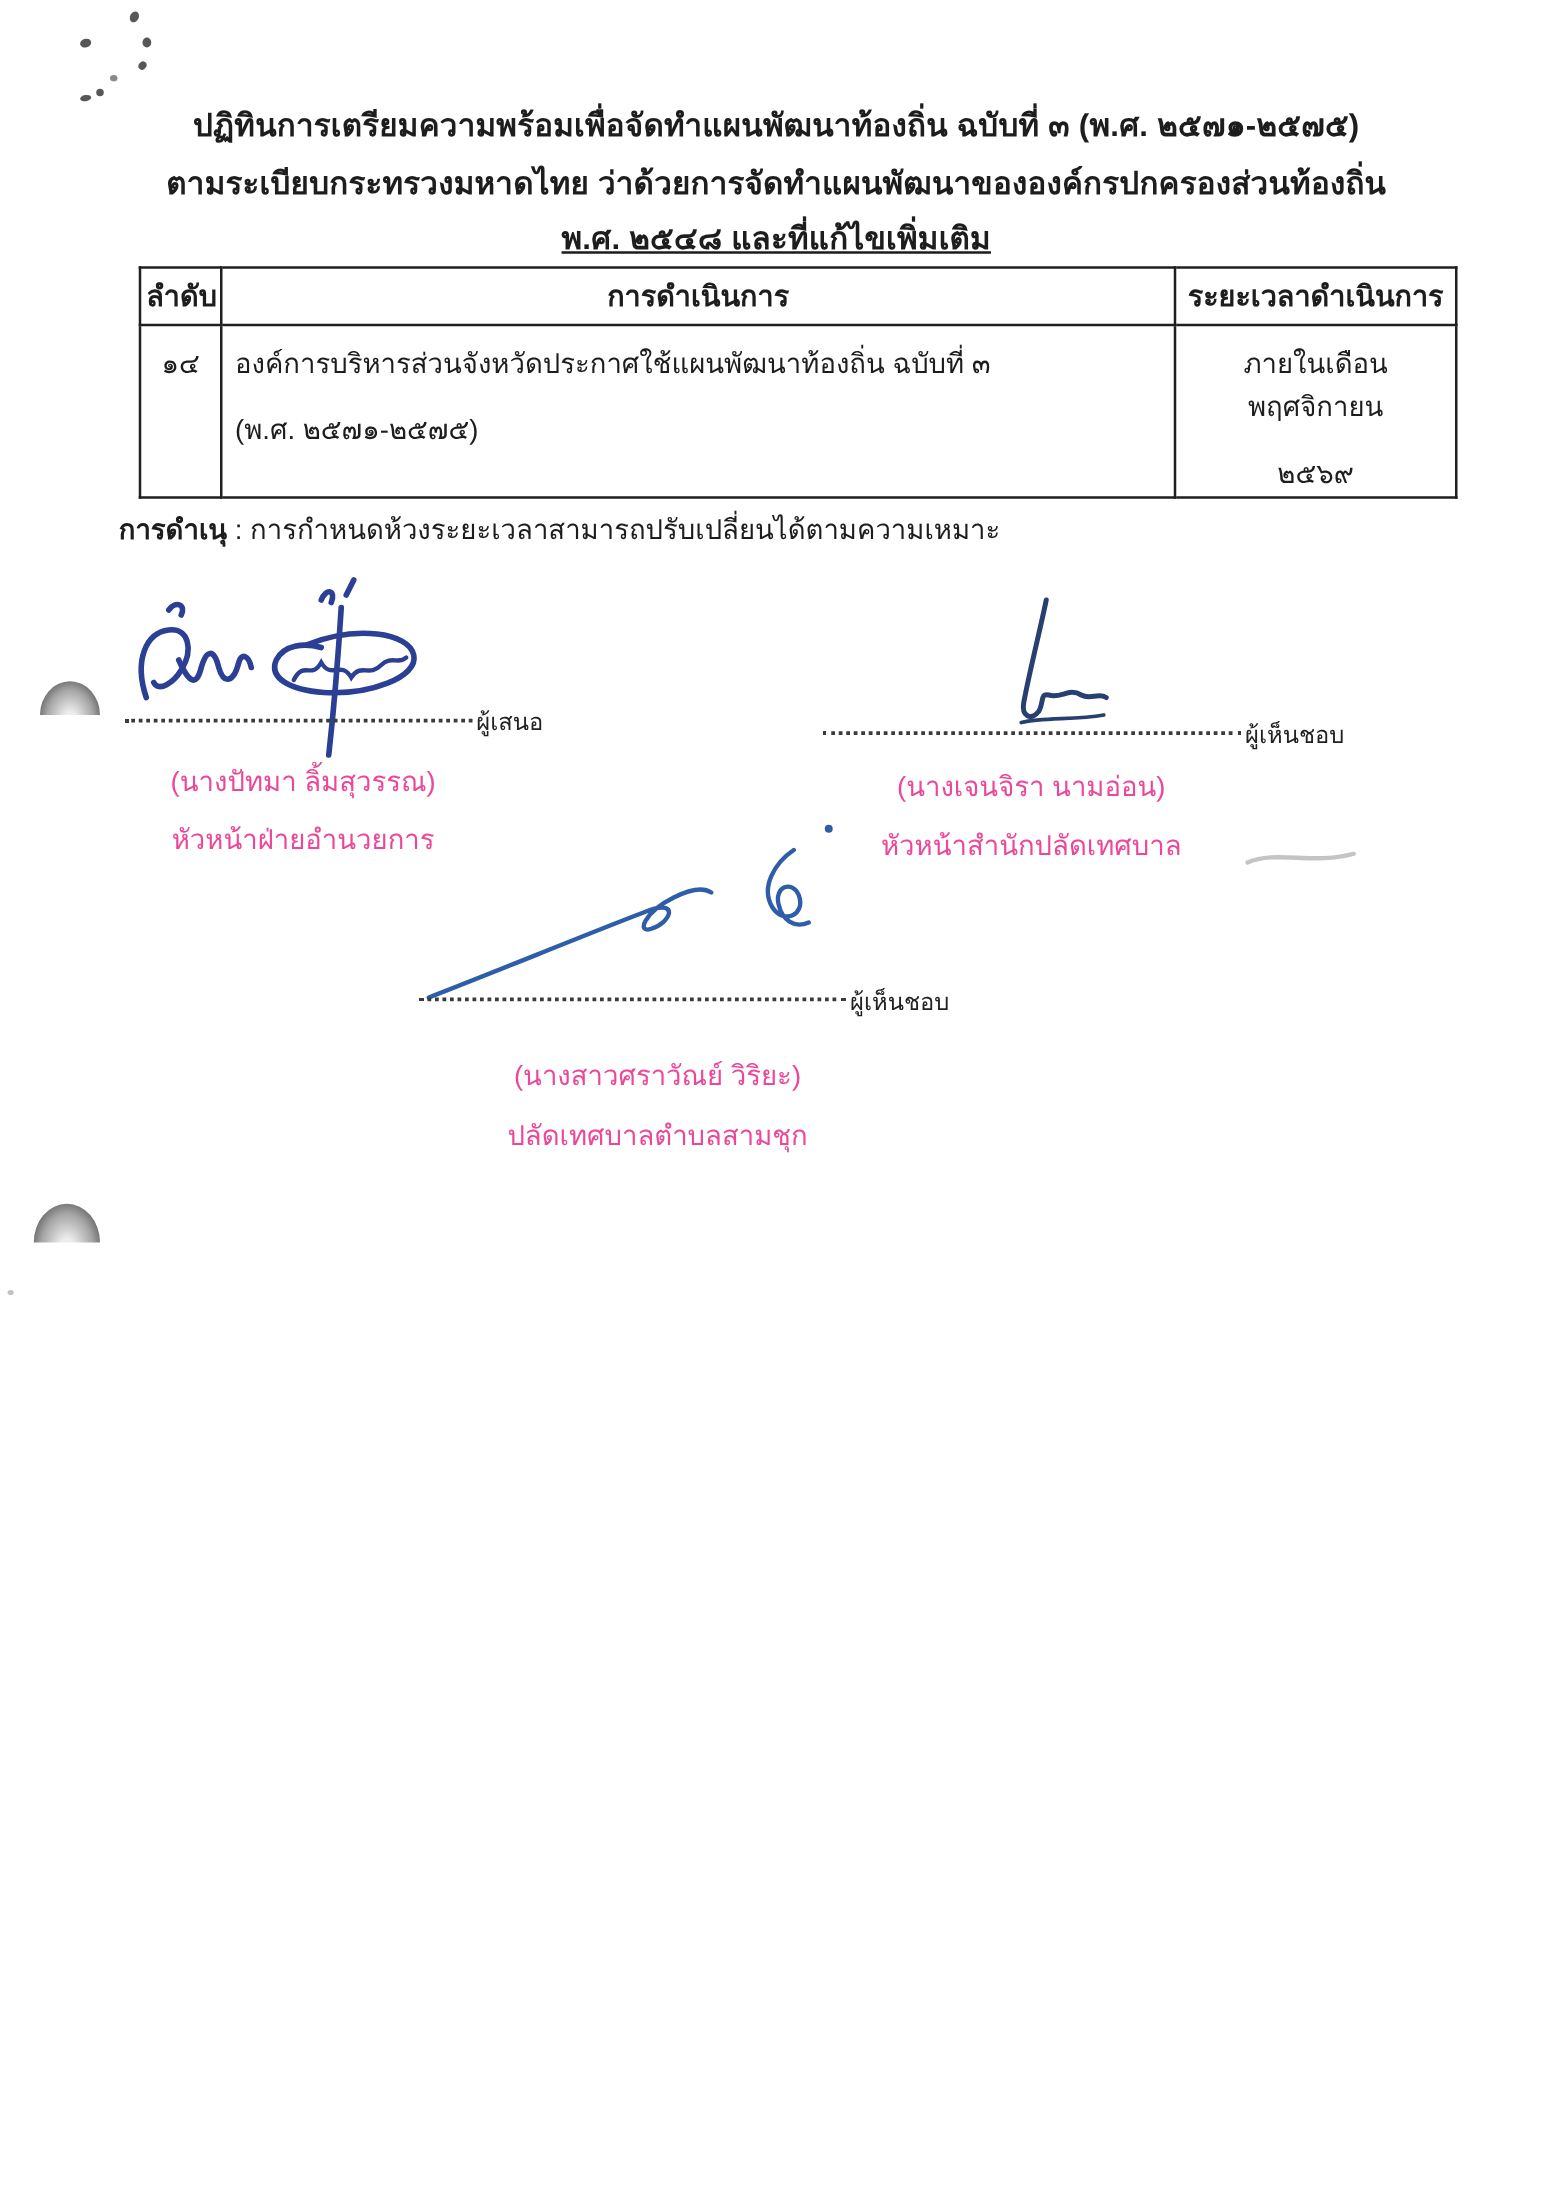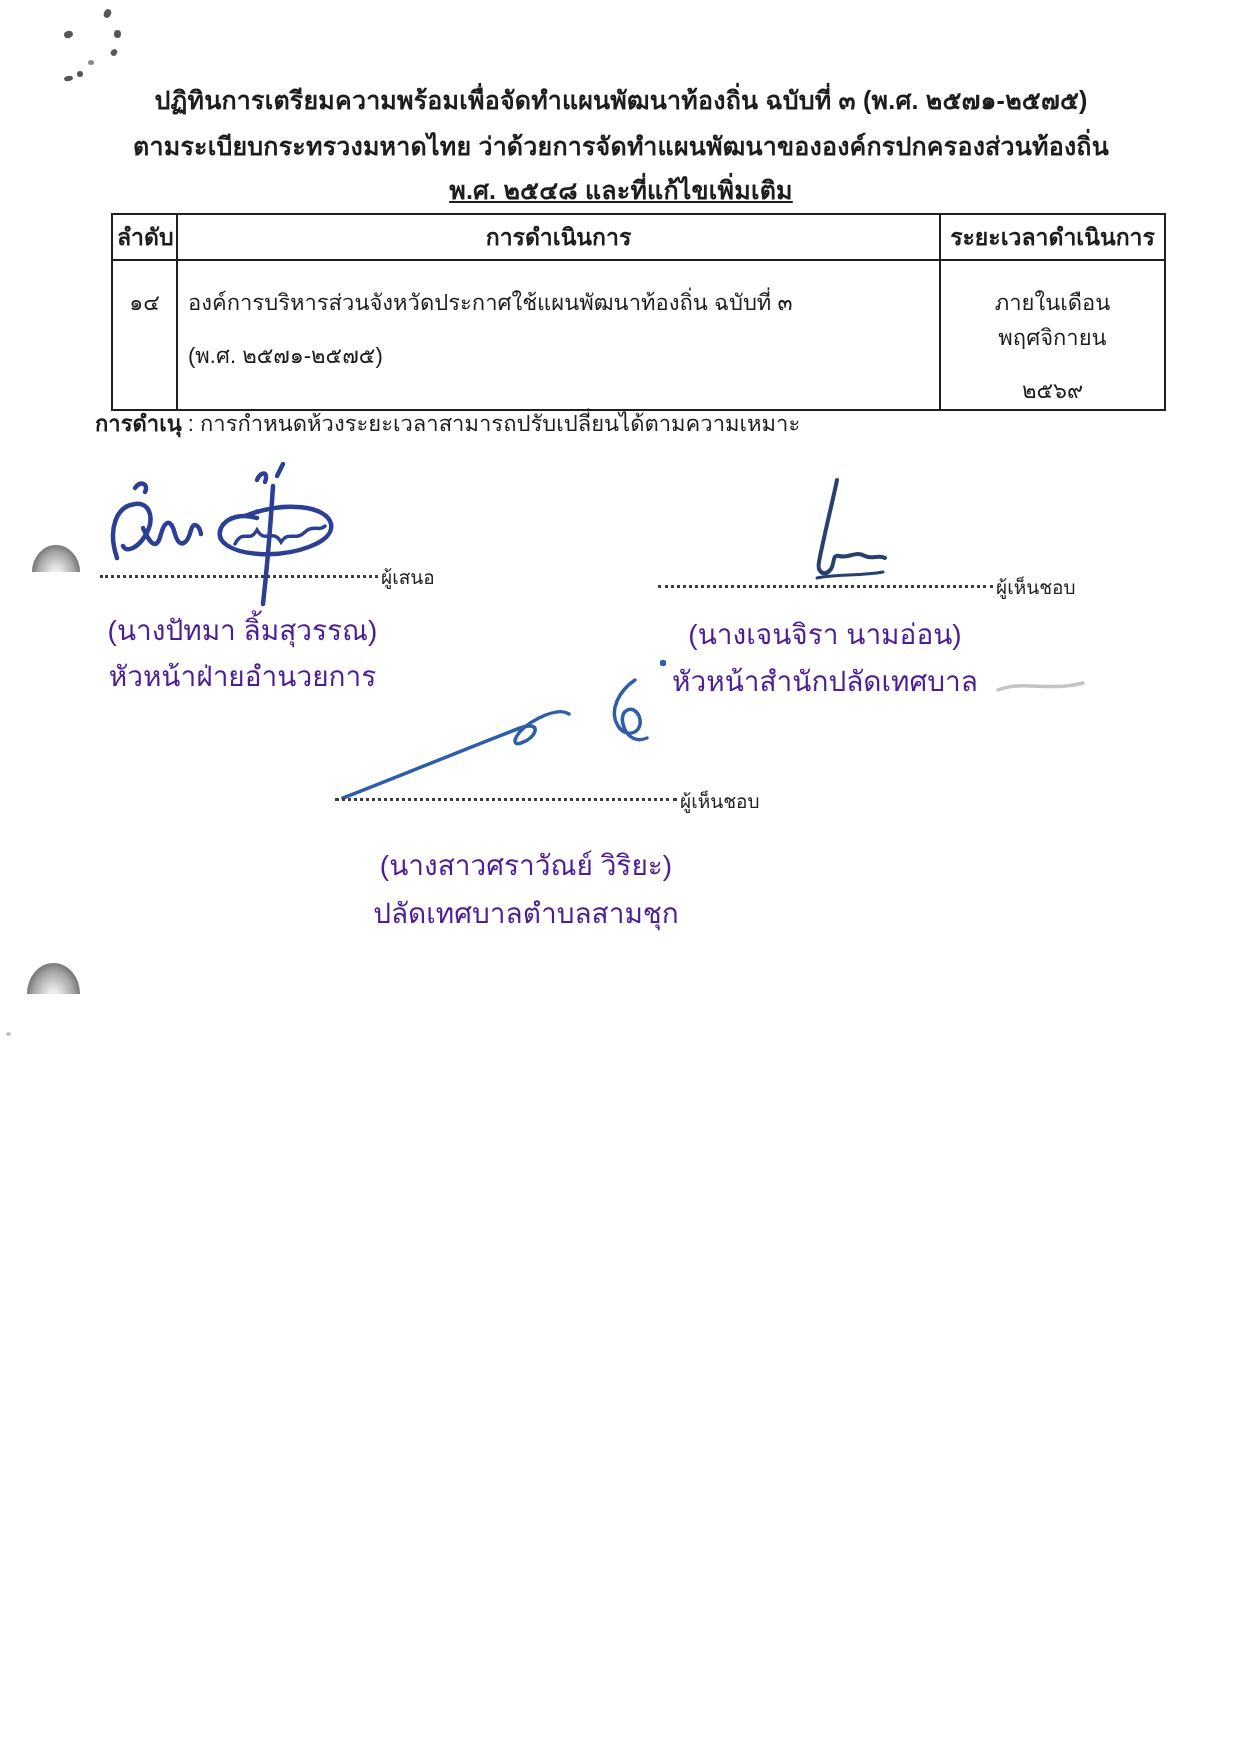--- a/index.html
+++ b/index.html
@@ -27,34 +27,34 @@
   .doc-table {
     position:absolute; left:111px; top:213px; width:1053px;
     border-collapse:collapse; table-layout:fixed;
     font-size:22px;
   }
   .doc-table th, .doc-table td { border:2px solid #1f1f1f; }
   .doc-table th {
     font-size:23px; font-weight:bold; text-align:center;
     height:40px; padding:2px 4px;
   }
-  .doc-table td { height:82px; vertical-align:top; padding-top:24px; }
+  .doc-table td { height:82px; vertical-align:top; padding-top:12px; }
   .c-no { text-align:center; }
   .c-action { padding-left:10px; padding-right:8px; }
   .c-period { text-align:center; }
   .cell-line2 { margin-top:18px; }
 
   
   .note { position:absolute; left:95px; top:406px; font-size:22px; }
   .note-label { font-weight:bold; }
 
   
   .dotline { position:absolute; height:0; border-bottom:3px dotted #3b3b3b; }
   .siglabel { position:absolute; font-size:19px; color:#222; }
-  .signame, .sigpos { position:absolute; text-align:center; font-size:28px; color:#4c1d95; }
+  .signame, .sigpos { position:absolute; text-align:center; font-size:22px; color:#ec4899; }
 
   .sig-svg { position:absolute; }
 
   
   .speck { position:absolute; background:#3a3a3a; border-radius:50%; opacity:.85; }
   .punch {
     position:absolute;
     border-radius: 50% 50% 0 0 / 100% 100% 0 0;
     background: radial-gradient(ellipse at 50% 115%, #ededed 15%, #a5a5a5 55%, #4a4a4a 88%, #333 100%);
   }

